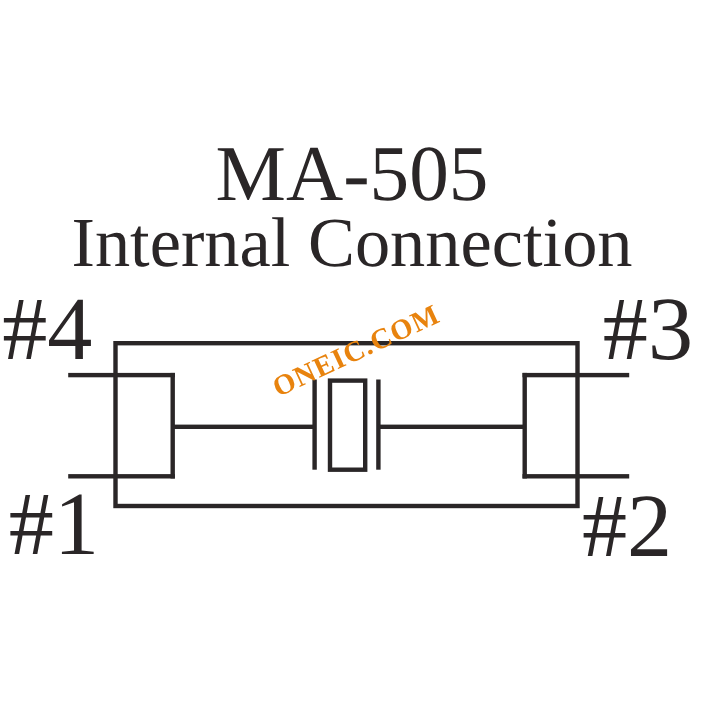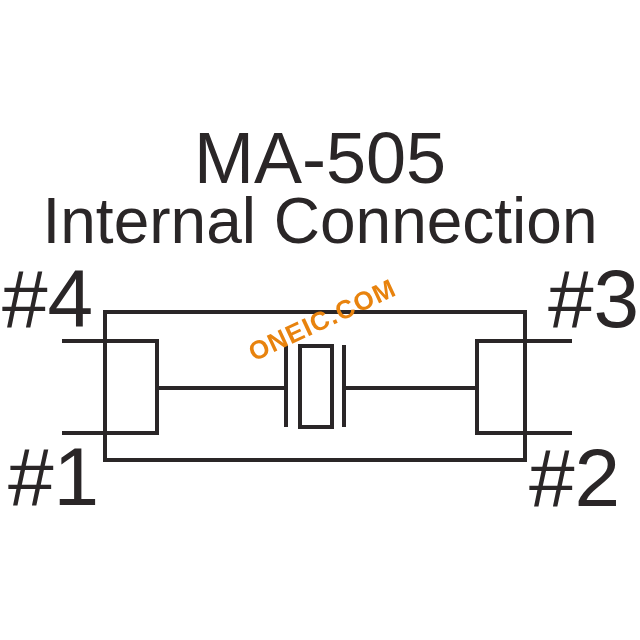--- a/index.html
+++ b/index.html
@@ -6,21 +6,21 @@
     margin: 0;
     padding: 0;
     background: #ffffff;
   }
   #canvas {
     position: relative;
     width: 640px;
     height: 640px;
     background: #ffffff;
     overflow: hidden;
-    font-family: Liberation Sans, sans-serif;
+    font-family: Liberation Serif, serif;
     --ink: #2a2627;
     --wm: #e8830e;
   }
   .title-line {
     position: absolute;
     left: 0;
     width: 640px;
     text-align: center;
     color: var(--ink);
     white-space: nowrap;

